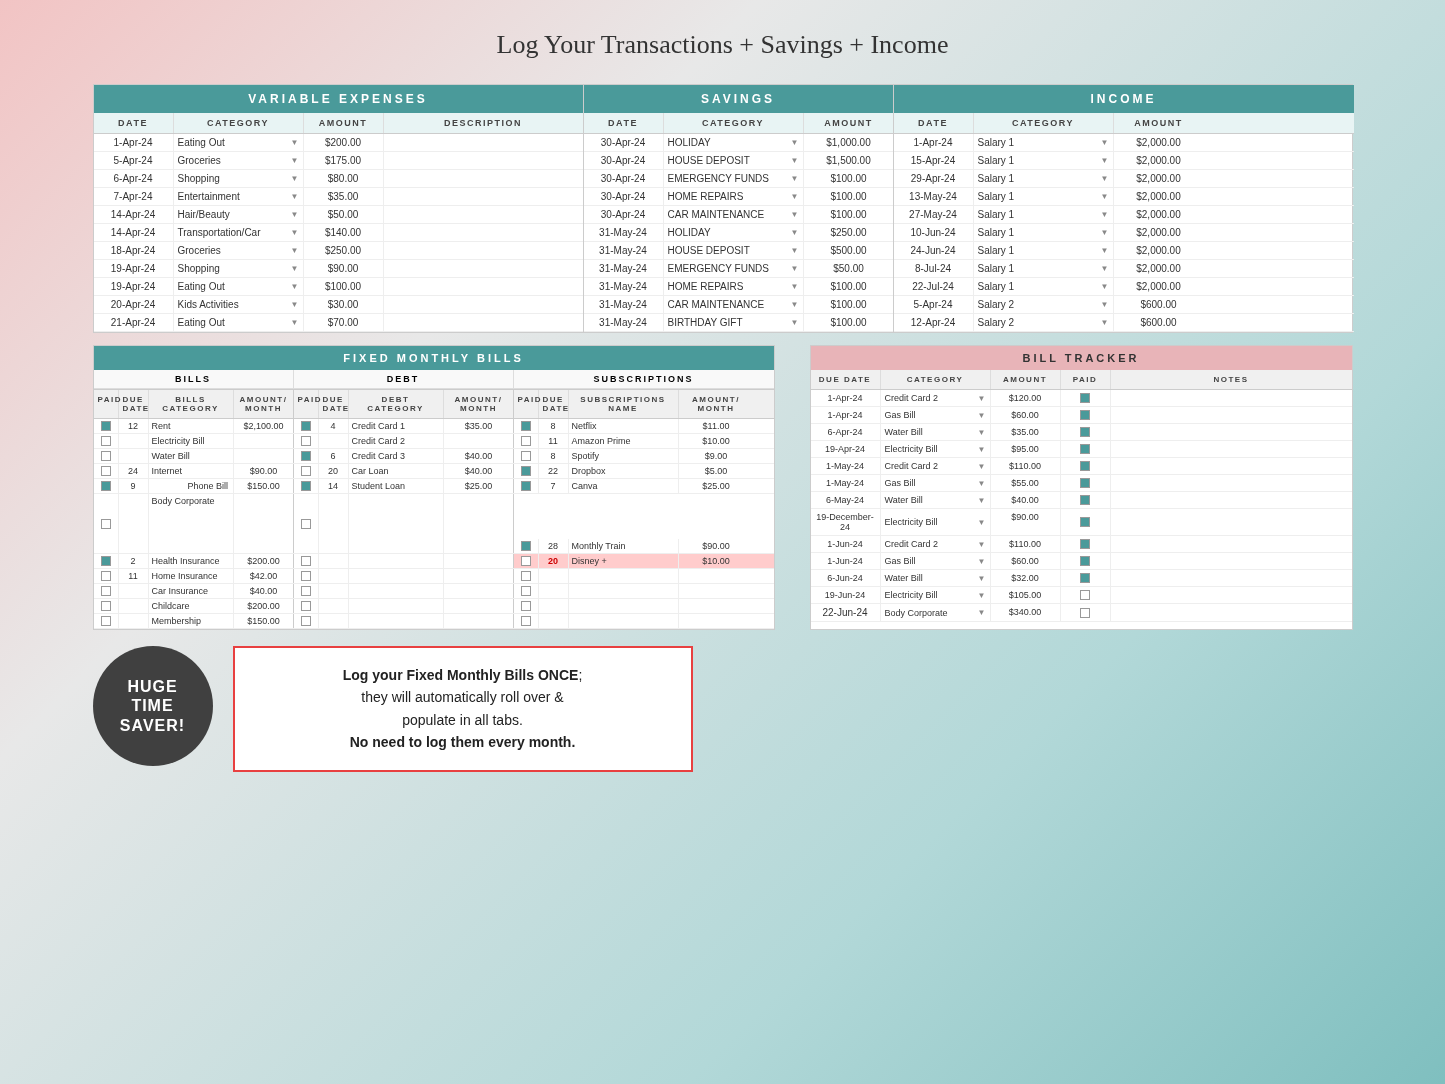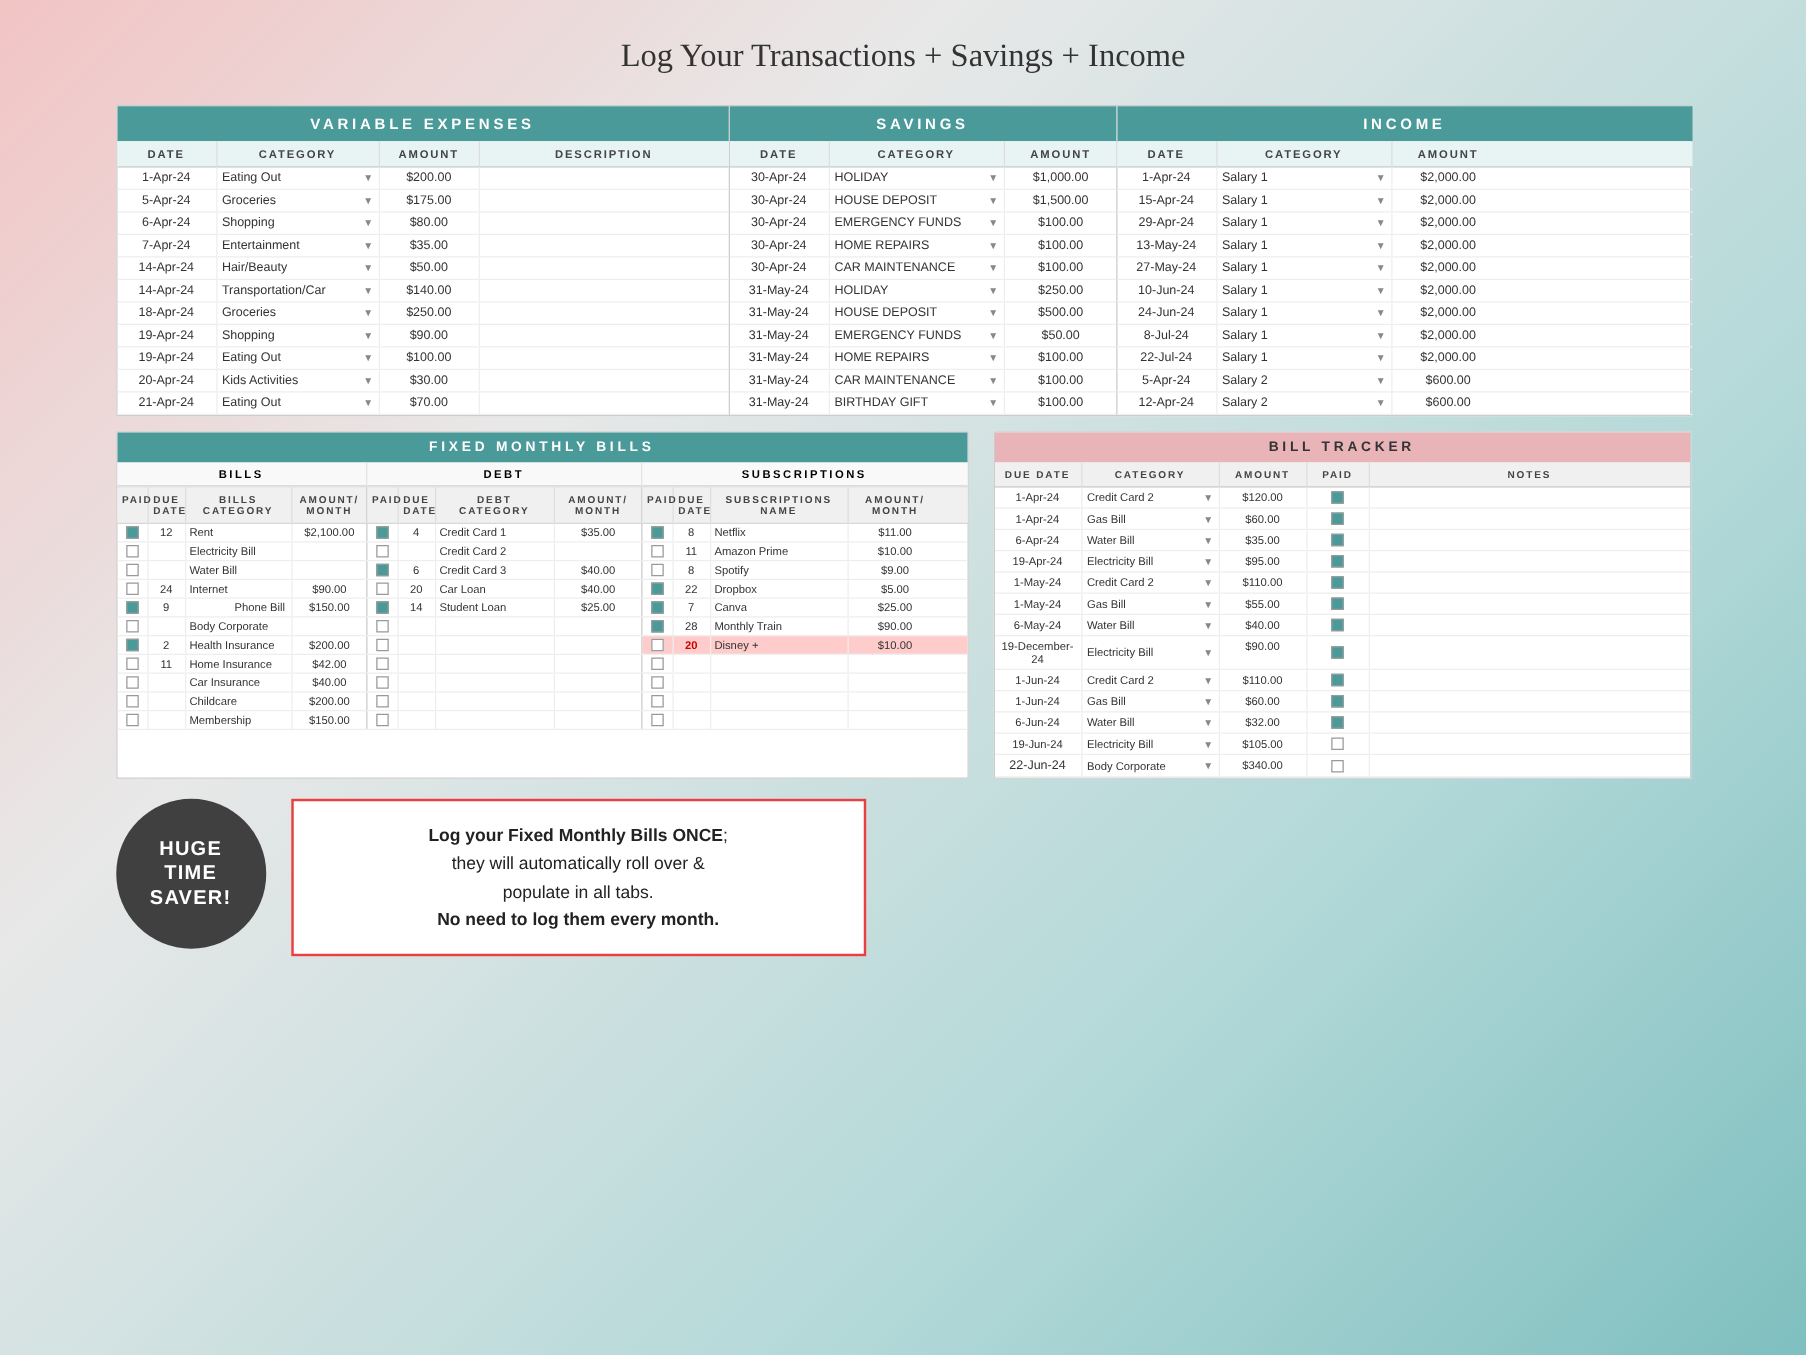--- a/index.html
+++ b/index.html
@@ -117,21 +117,21 @@
       margin-bottom: 18px;
       font-family: Arial, sans-serif;
     }
     .note-text strong { font-weight: 700; }
     .note-text u { text-decoration: underline; }
 
     
     .bottom-section {
       display: flex;
       width: 1260px;
-      gap: 20px;
+      gap: 35px;
       margin-bottom: 16px;
     }
 
     .fixed-bills-panel {
       flex: 0 0 680px;
       background: white;
       border: 1px solid #ccc;
     }
 
     .bill-tracker-panel {
@@ -658,21 +658,21 @@
       <div class="small-cell"></div>
     </div>
     <div style="display:grid; grid-template-columns: 25px 30px 95px 70px; border-right: 1px solid #ccc; font-size:9px; font-family:Arial;">
       <div class="small-cell checkbox-cell">
                 <div class="cb"></div>
               </div>
       <div class="small-cell"></div>
       <div class="small-cell" style="text-align:left;"></div>
       <div class="small-cell"></div>
     </div>
-    <div style="display:grid; grid-template-columns: 25px 30px 110px 75px; font-size:9px; font-family:Arial; ">
+    <div style="display:grid; grid-template-columns: 25px 30px 110px 75px; font-size:9px; font-family:Arial;margin-top:45px; ">
       <div class="small-cell checkbox-cell">
                 <div class="cb checked"></div>
               </div>
       <div class="small-cell" style="">28</div>
       <div class="small-cell" style="text-align:left;">Monthly Train</div>
       <div class="small-cell">$90.00</div>
     </div>
   </div>
           <div style="display: grid; grid-template-columns: 200px 220px 260px; border-bottom: 1px solid rgb(238, 238, 238);">
     <div style="display:grid; grid-template-columns: 25px 30px 85px 60px; border-right: 1px solid #ccc; font-size:9px; font-family:Arial;">

